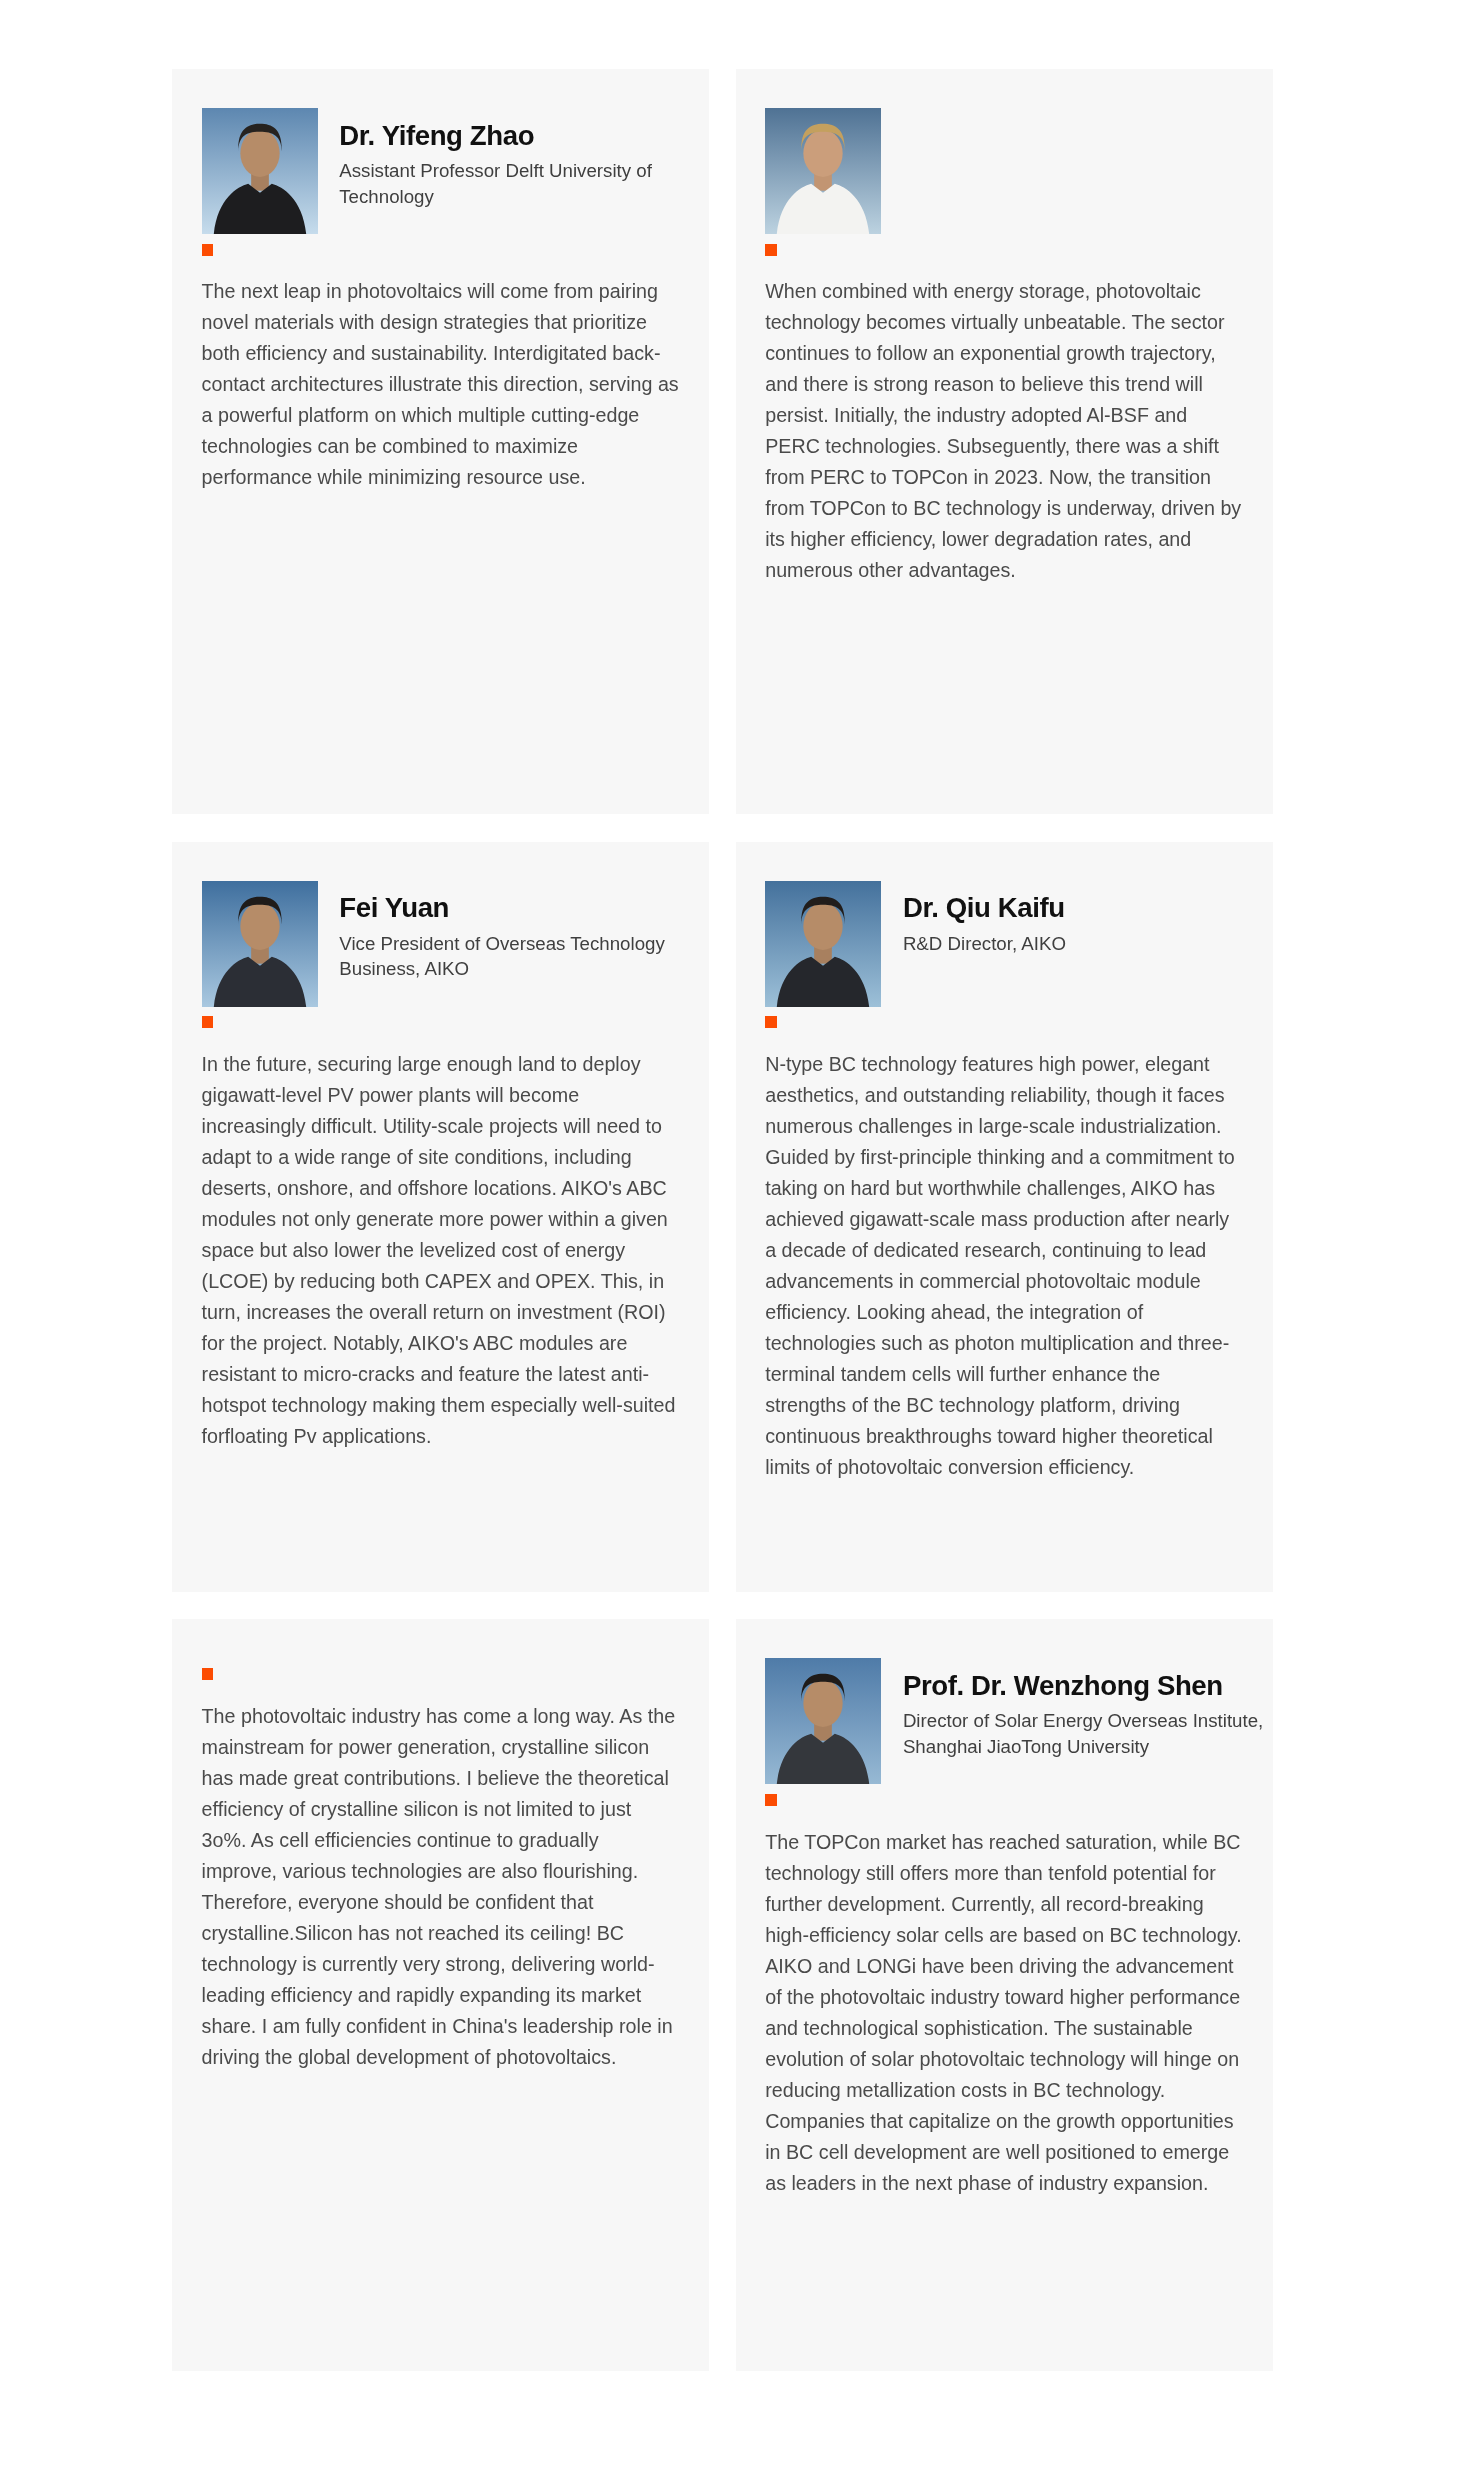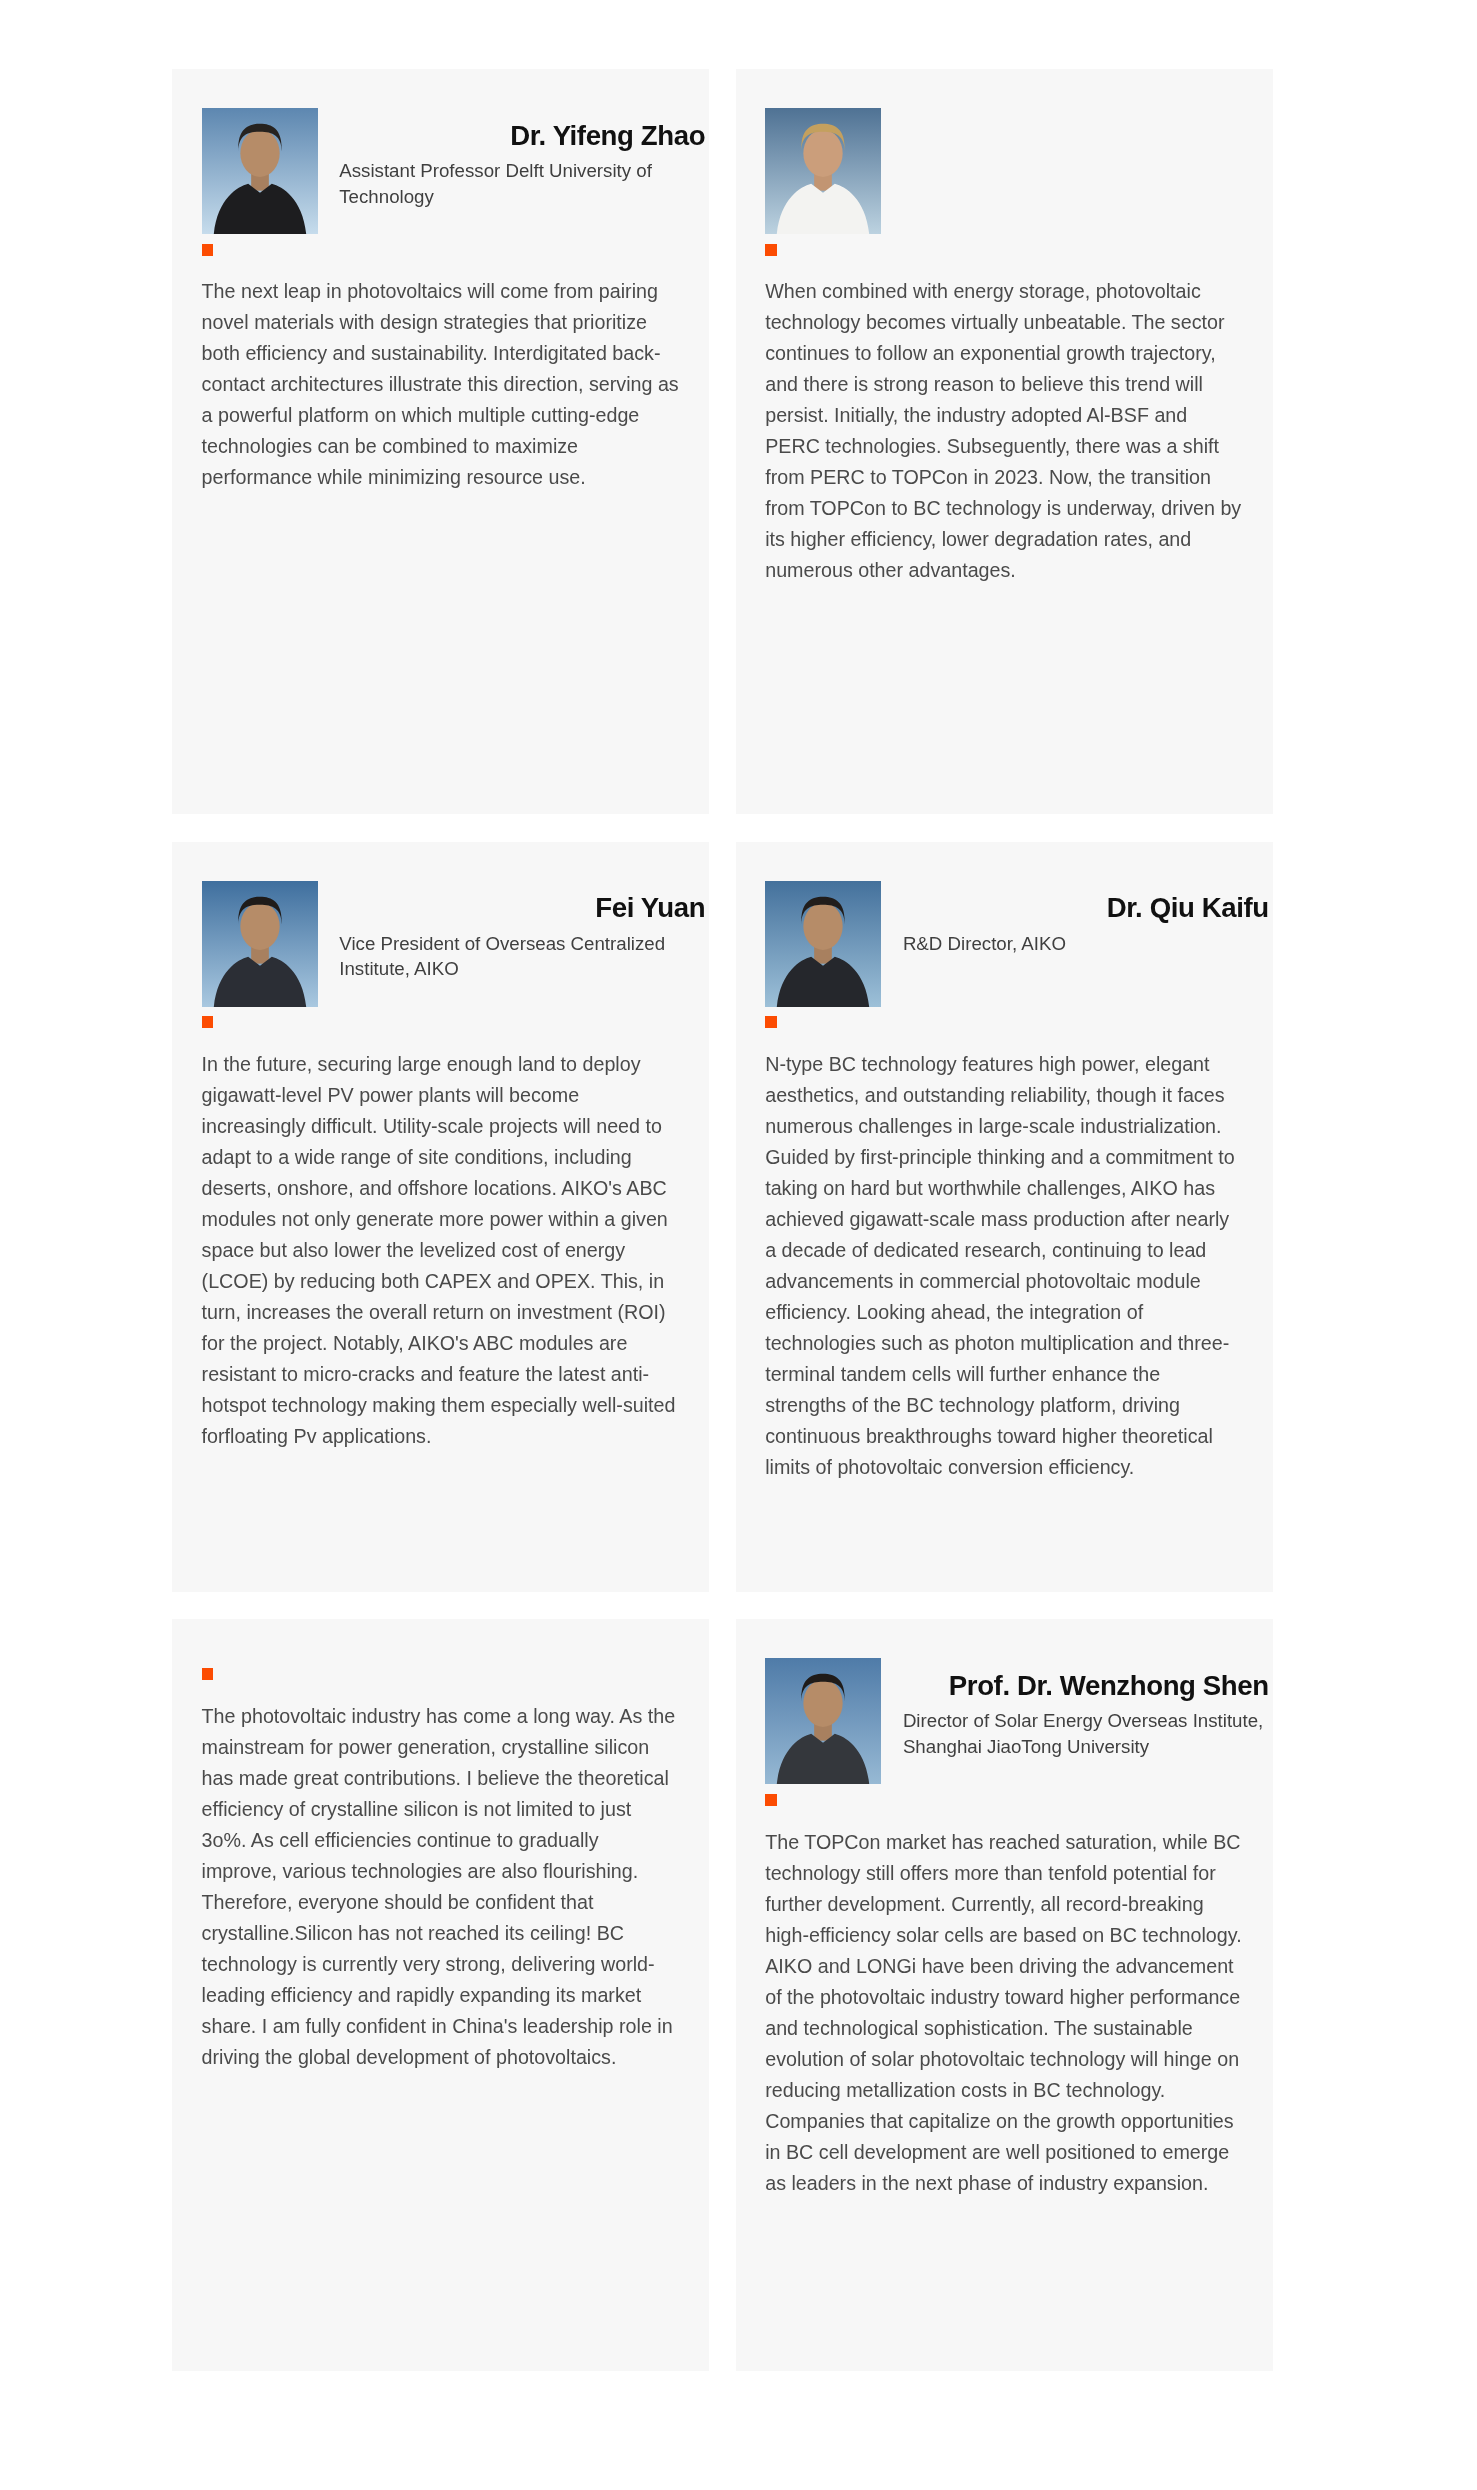--- a/index.html
+++ b/index.html
@@ -31,21 +31,21 @@
   .photo{
     position:relative; flex:0 0 116px;
     width:116px; height:126px; overflow:hidden;
     background:linear-gradient(to bottom, var(--photo-top,#4e7ca8), var(--photo-bottom,#b9d2e4));
   }
   .photo svg{position:absolute; left:0; bottom:0; width:100%; height:100%; display:block;}
   .header-text{min-width:0; flex:1 1 auto;}
   .name{
     margin:11.8px 0 0 0;
     font-size:27.6px; font-weight:700; letter-spacing:-0.4px;
-    color:var(--name-color); line-height:31.5px;text-align:right;
+    color:var(--name-color); line-height:31.5px;
   }
   .title{
     margin:7px 0 0 0;
     font-size:18.7px; line-height:25.6px;
     color:var(--title-color);
   }
   .bullet{
     display:block; width:11.8px; height:11.8px;
     margin-top:9.9px;
     background:var(--accent-orange);
@@ -100,21 +100,21 @@
       <div class="photo">
         <svg viewBox="0 0 118 128">
           <rect x="50" y="60" width="18" height="24" fill="#a8805f"></rect>
           <ellipse cx="59" cy="46" rx="20" ry="24" fill="#b68c68"></ellipse>
           <path d="M37 44 C36 22 46 16 59 16 C72 16 82 22 81 44 C81 28 72 24 59 24 C46 24 37 28 37 44 Z" fill="var(--hair)"></path>
           <path d="M12 128 C16 92 36 80 47 77 L59 86 L71 77 C82 80 102 92 106 128 Z" fill="var(--clothing)"></path>
         </svg>
       </div>
       <div class="header-text">
         <h3 class="name">Fei Yuan</h3>
-        <p class="title">Vice President of Overseas Centralized Institute, AIKO</p>
+        <p class="title">Vice President of Overseas Technology Business, AIKO</p>
       </div>
     </div>
     <span class="bullet"></span>
     <p class="quote">In the future, securing large enough land to deploy gigawatt-level PV power plants will become increasingly difficult. Utility-scale projects will need to adapt to a wide range of site conditions, including deserts, onshore, and offshore locations. AIKO's ABC modules not only generate more power within a given space but also lower the levelized cost of energy (LCOE) by reducing both CAPEX and OPEX. This, in turn, increases the overall return on investment (ROI) for the project. Notably, AIKO's ABC modules are resistant to micro-cracks and feature the latest anti-hotspot technology making them especially well-suited forfloating Pv applications.</p>
   </section>
 
   <section class="card" style="--photo-top: #44719c; --photo-bottom: #9dc0d8; --clothing: #25272c; --hair: #211d1b;">
     <div class="card-header">
       <div class="photo">
         <svg viewBox="0 0 118 128">

